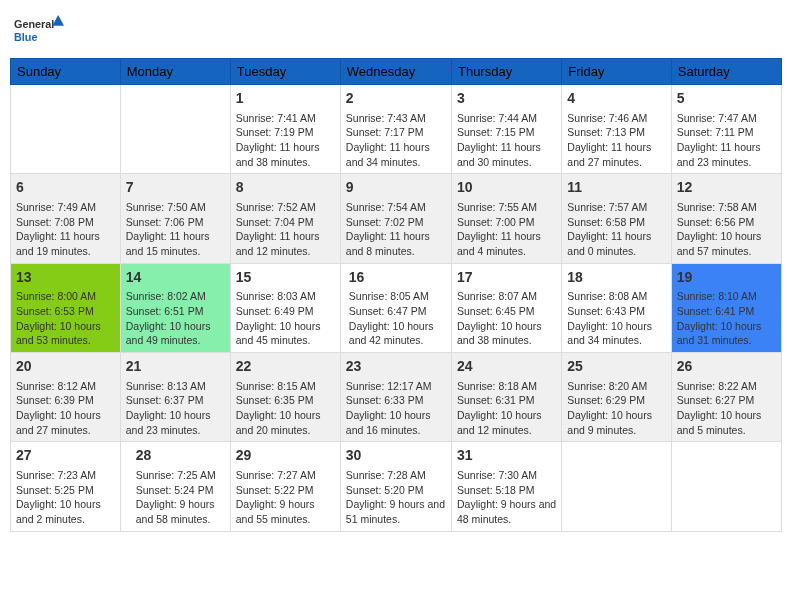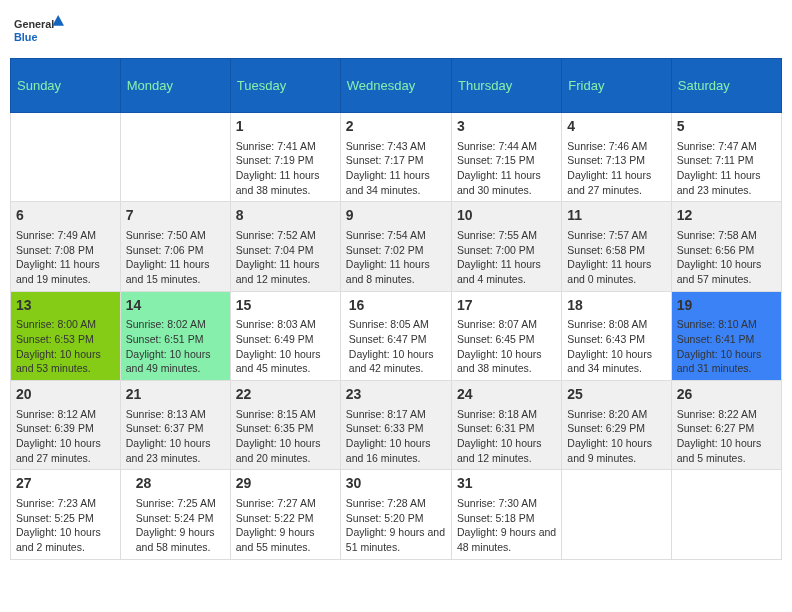--- a/index.html
+++ b/index.html
@@ -30,23 +30,23 @@
     .month-title { font-size: 36px; color: #333; font-weight: normal; }
     .location { font-size: 14px; color: #555; }
 
     .calendar {
       width: 100%;
       border-collapse: collapse;
       border: 1px solid #ccc;
     }
     .calendar th {
       background-color: #1565C0;
-      color: #86efac;
+      color: #000000;
       text-align: left;
-      padding: 19px 6px;
+      padding: 5px 6px;
       font-size: 13px;
       font-weight: normal;
       border: 1px solid #1155AA;
     }
     .calendar td {
       vertical-align: top;
       padding: 4px 5px;
       font-size: 10.5px;
       color: #333;
       border: 1px solid #ddd;
@@ -234,21 +234,21 @@
           <div>Daylight: 10 hours and 23 minutes.</div>
         </td>
         <td style="background-color: rgb(240, 240, 240);">
           <span class="day-number">22</span>
           <div>Sunrise: 8:15 AM</div>
           <div>Sunset: 6:35 PM</div>
           <div>Daylight: 10 hours and 20 minutes.</div>
         </td>
         <td style="background-color: rgb(240, 240, 240);">
           <span class="day-number">23</span>
-          <div>Sunrise: 8:17 AM</div>
+          <div>Sunrise: 12:17 AM</div>
           <div>Sunset: 6:33 PM</div>
           <div>Daylight: 10 hours and 16 minutes.</div>
         </td>
         <td style="background-color: rgb(240, 240, 240);">
           <span class="day-number">24</span>
           <div>Sunrise: 8:18 AM</div>
           <div>Sunset: 6:31 PM</div>
           <div>Daylight: 10 hours and 12 minutes.</div>
         </td>
         <td style="background-color: rgb(240, 240, 240);">

